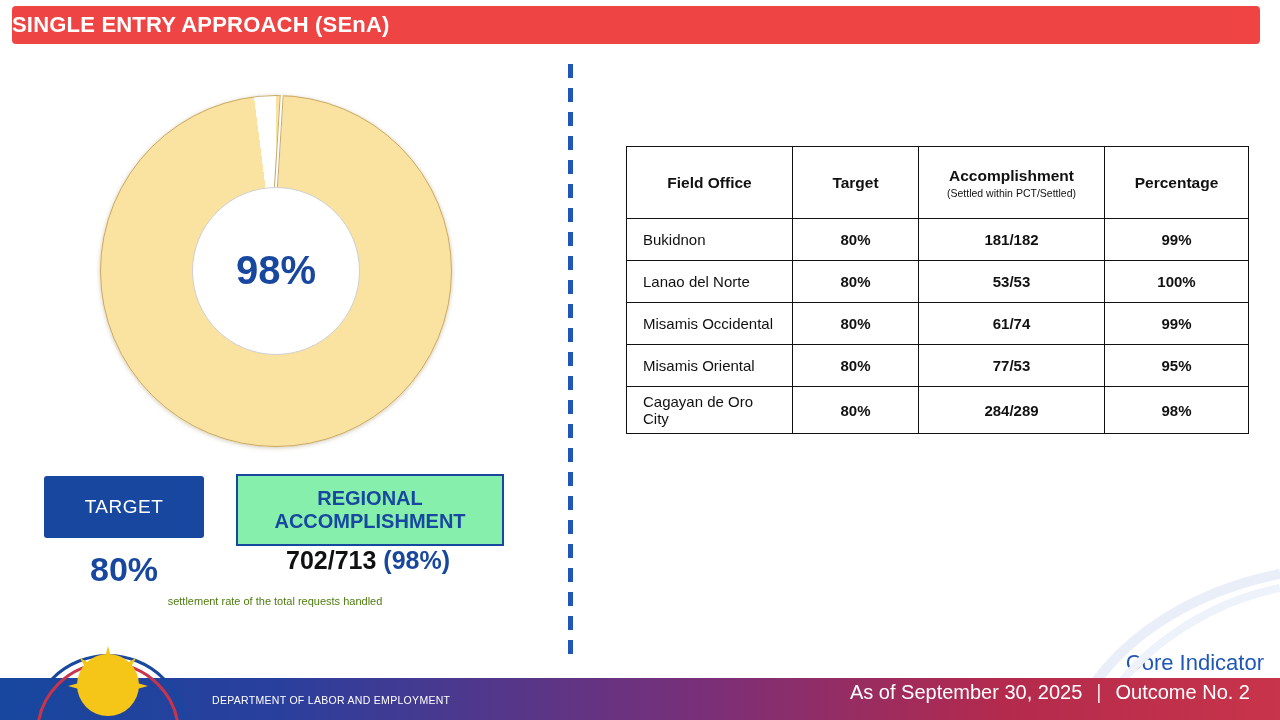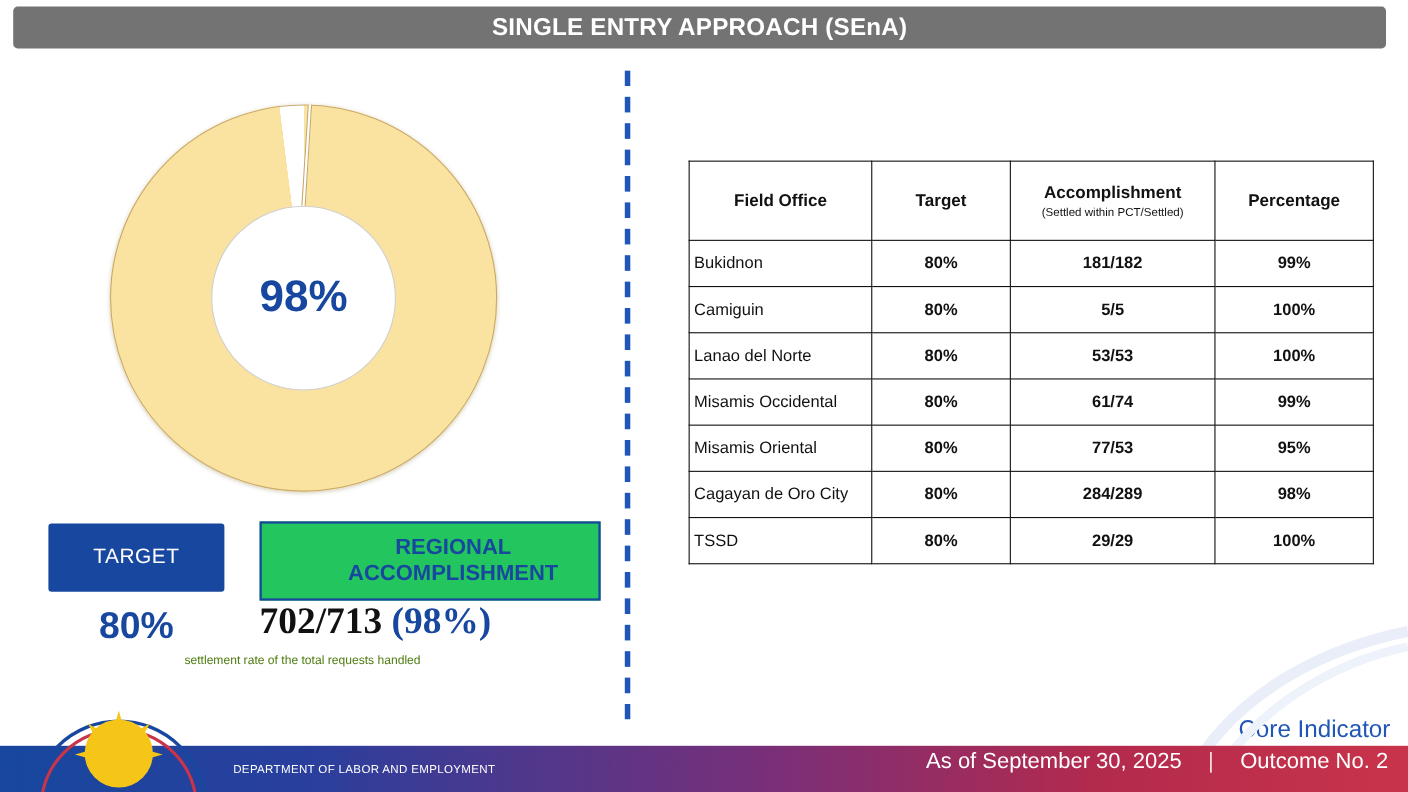--- a/index.html
+++ b/index.html
@@ -15,25 +15,24 @@
     position: relative;
   }
 
   
   .header-bar {
     position: absolute;
     left: 12px;
     top: 6px;
     width: 1248px;
     height: 38px;
-    background: #737373;
+    background: #ef4444;
     border-radius: 4px;
     display: flex;
     align-items: center;
-    justify-content: center;
   }
   .header-title {
     color: #ffffff;
     font-size: 22px;
     font-weight: bold;
     letter-spacing: 0.2px;
   }
 
   
   .donut-wrap {
@@ -111,27 +110,26 @@
     font-size: 19px;
     letter-spacing: 0.5px;
   }
   .regional-box {
     position: absolute;
     left: 236px;
     top: 474px;
     width: 264px;
     height: 68px;
     border: 2px solid #17479e;
-    background: #22c55e;
+    background: #86efac;
     display: flex;
     flex-direction: column;
     align-items: center;
     justify-content: center;
     line-height: 1.15;
-    padding-left: 42px;
   }
   .regional-box span {
     color: #17479e;
     font-size: 20px;
     font-weight: bold;
   }
   .target-pct {
     position: absolute;
     left: 44px;
     top: 550px;
@@ -139,26 +137,25 @@
     text-align: center;
     font-size: 34px;
     font-weight: bold;
     color: #17479e;
   }
   .accomplishment-value {
     position: absolute;
     left: 236px;
     top: 546px;
     width: 264px;
-    text-align: left;
-    font-size: 34px;
+    text-align: center;
+    font-size: 25px;
     font-weight: bold;
     color: #111111;
     white-space: nowrap;
-    font-family: Liberation Serif, serif;
   }
   .accomplishment-value .blue {
     color: #17479e;
   }
   .settlement-note {
     position: absolute;
     left: 40px;
     top: 595px;
     width: 470px;
     text-align: center;
@@ -186,21 +183,21 @@
   }
   table.sena {
     border-collapse: collapse;
     width: 622px;
     table-layout: fixed;
   }
   table.sena th, table.sena td {
     border: 1px solid #111111;
     font-size: 15px;
     color: #111111;
-    padding: 6px 4px;
+    padding: 6px 16px;
     box-sizing: border-box;
   }
   table.sena thead th {
     font-weight: bold;
     text-align: center;
     height: 72px;
     vertical-align: middle;
     font-size: 15.5px;
   }
   table.sena thead th .sub {
@@ -252,26 +249,26 @@
     position: absolute;
     left: 212px;
     top: 694px;
     font-size: 10.5px;
     font-weight: normal;
     color: #ffffff;
     letter-spacing: 0.3px;
   }
   .footer-right {
     position: absolute;
-    right: 18px;
+    right: 30px;
     top: 681px;
     font-size: 20px;
     color: #ffffff;
     display: flex;
-    gap: 24px;
+    gap: 14px;
     align-items: center;
   }
   .footer-right .sep { opacity: 0.85; }
 
   
   .sun-logo {
     position: absolute;
     left: 22px;
     top: 612px;
     width: 170px;
@@ -387,26 +384,20 @@
       </tr>
     </thead>
     <tbody>
       <tr>
         <td class="office">Bukidnon</td>
         <td class="num">80%</td>
         <td class="num">181/182</td>
         <td class="num">99%</td>
       </tr>
       <tr>
-        <td class="office">Camiguin</td>
-        <td class="num">80%</td>
-        <td class="num">5/5</td>
-        <td class="num">100%</td>
-      </tr>
-      <tr>
         <td class="office">Lanao del Norte</td>
         <td class="num">80%</td>
         <td class="num">53/53</td>
         <td class="num">100%</td>
       </tr>
       <tr>
         <td class="office">Misamis Occidental</td>
         <td class="num">80%</td>
         <td class="num">61/74</td>
         <td class="num">99%</td>
@@ -415,26 +406,20 @@
         <td class="office">Misamis Oriental</td>
         <td class="num">80%</td>
         <td class="num">77/53</td>
         <td class="num">95%</td>
       </tr>
       <tr>
         <td class="office">Cagayan de Oro City</td>
         <td class="num">80%</td>
         <td class="num">284/289</td>
         <td class="num">98%</td>
-      </tr>
-      <tr>
-        <td class="office">TSSD</td>
-        <td class="num">80%</td>
-        <td class="num">29/29</td>
-        <td class="num">100%</td>
       </tr>
     </tbody>
   </table>
 </div>
 
 <div class="core-indicator">Core Indicator</div>
 
 <div class="swoosh">
   <svg width="220" height="130" viewBox="0 0 220 130">
     <path d="M30,130 C70,70 140,30 220,14" stroke="#e9eef8" stroke-width="10" fill="none"></path>

